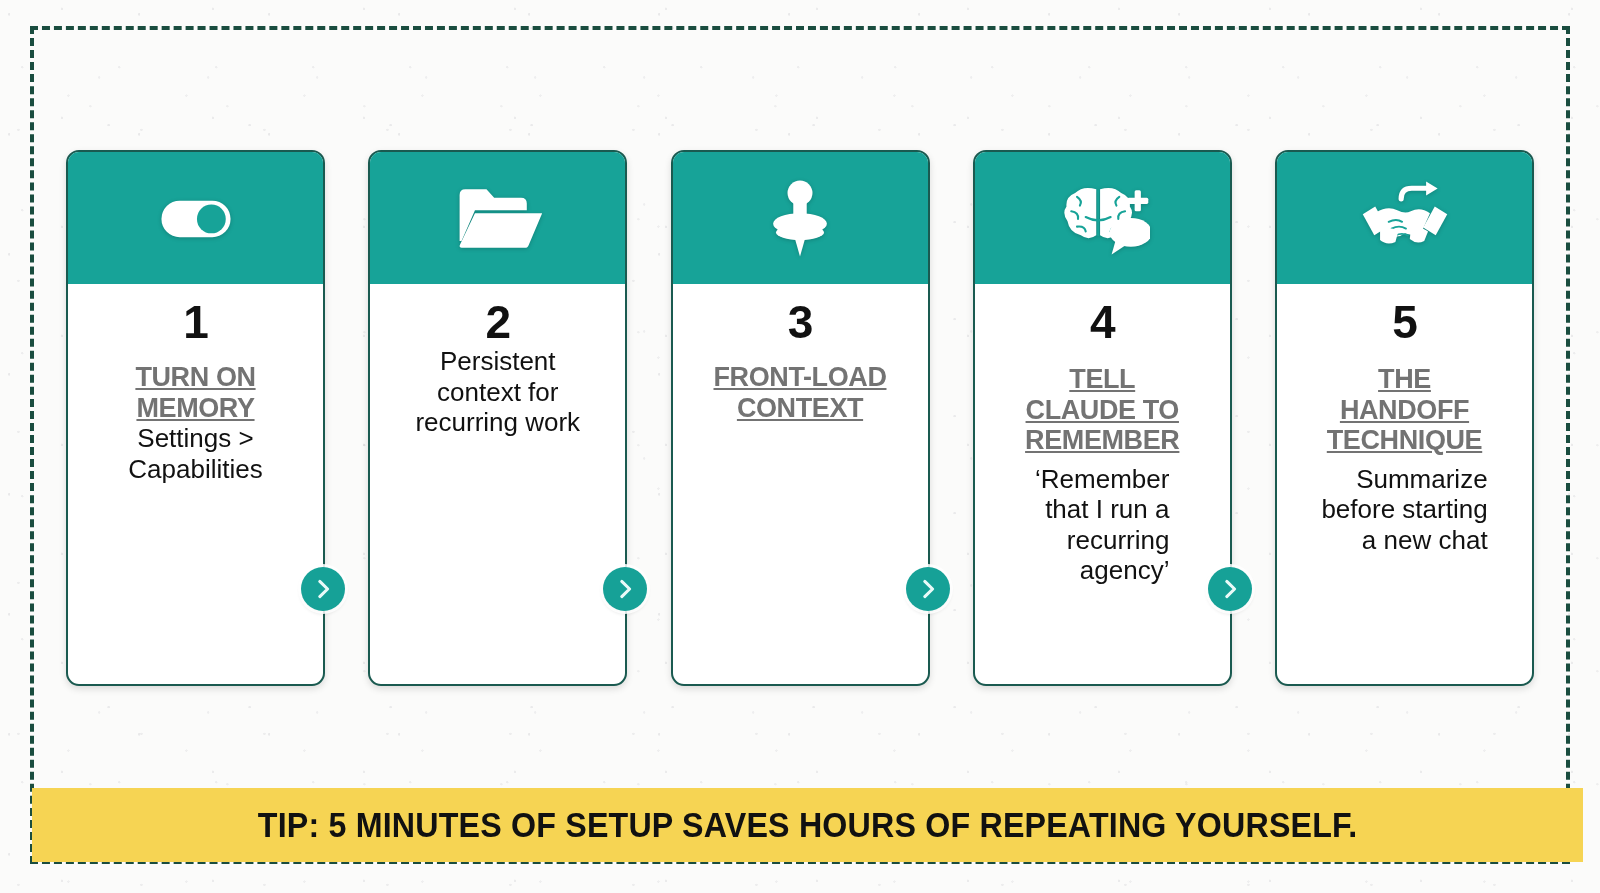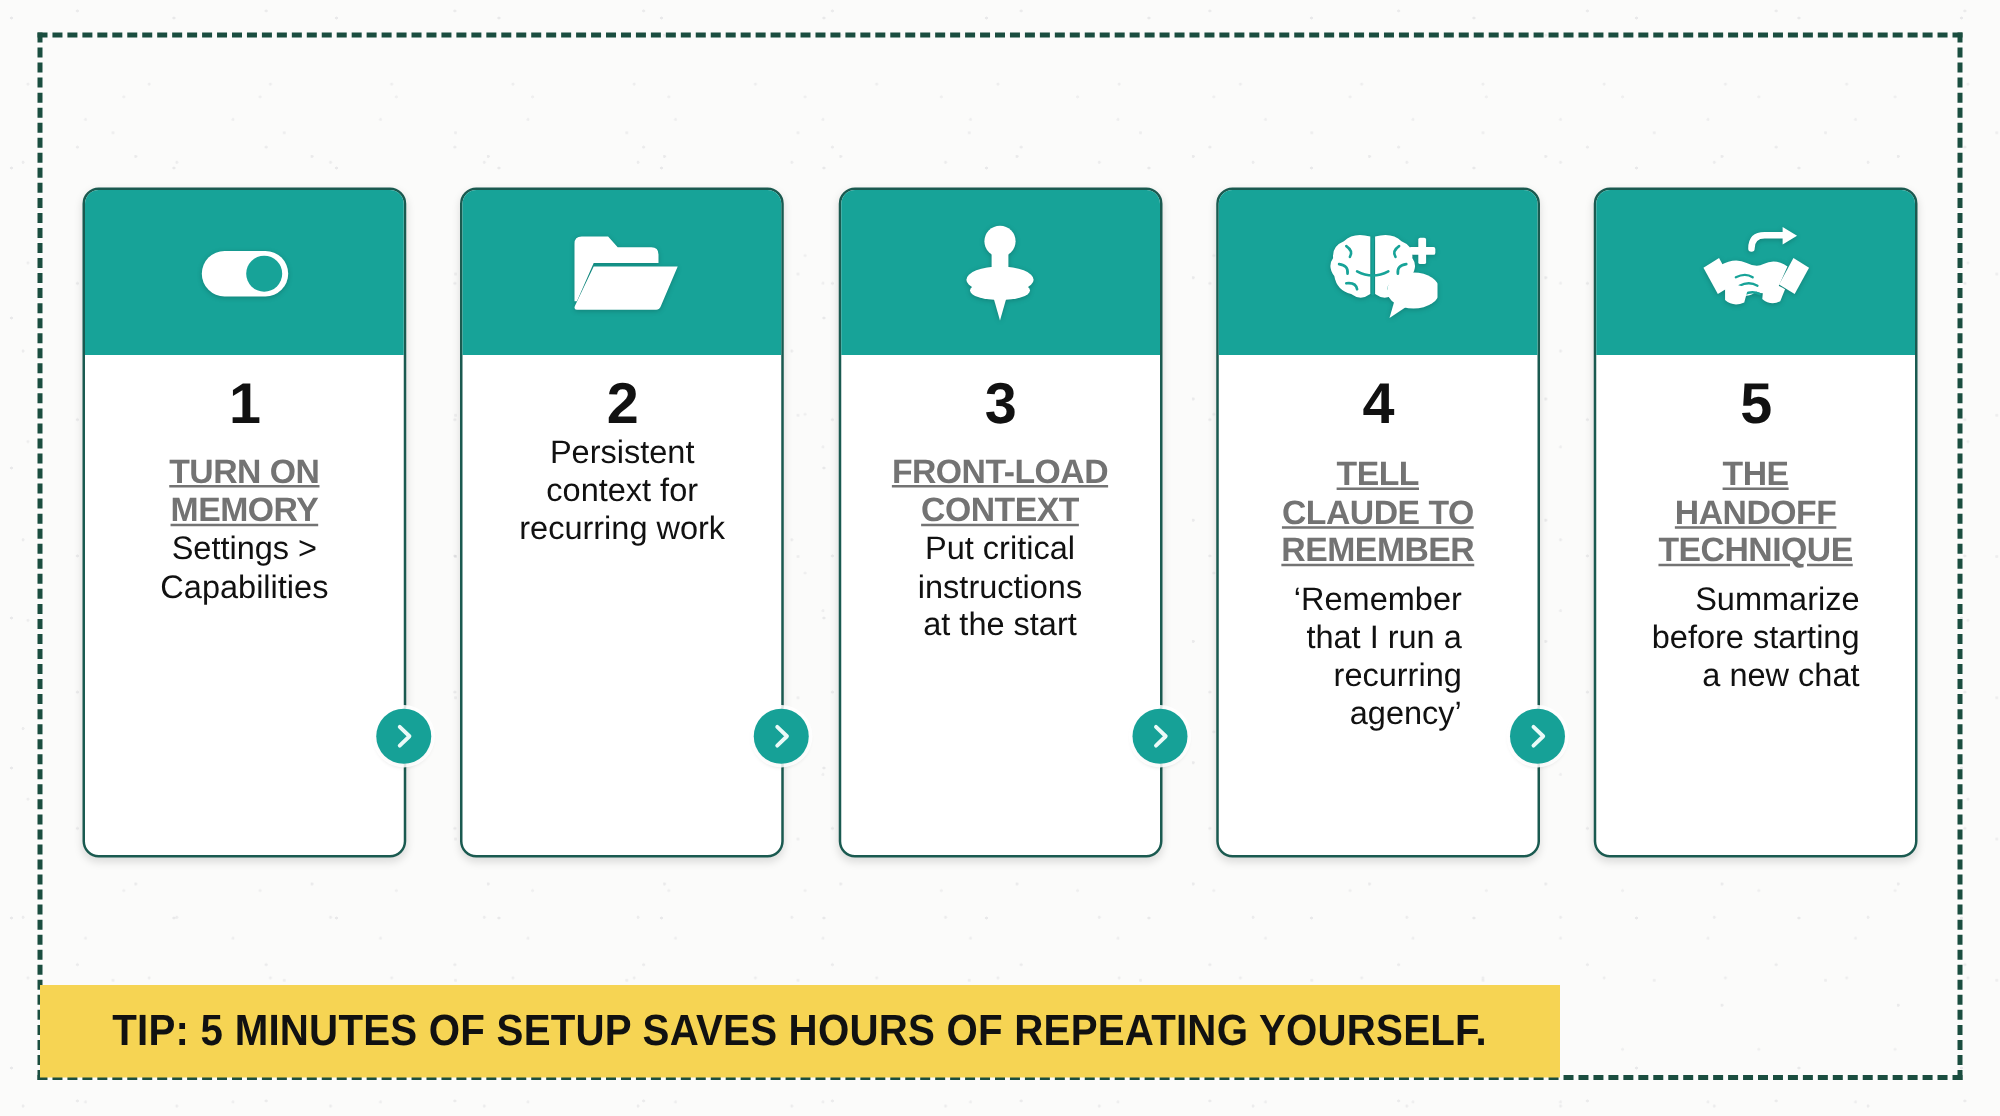--- a/index.html
+++ b/index.html
@@ -128,21 +128,21 @@
     background: #16a197;
     display: flex; align-items: center; justify-content: center;
     box-shadow: 0 0 0 3px rgba(255,255,255,.85), 0 2px 4px rgba(0,0,0,.18);
     z-index: 5;
   }
   .arrow-connector svg { width: 22px; height: 22px; display:block; }
 
   #tip-banner {
     position: absolute;
     left: 32px; top: 788px;
-    width: 1216px; height: 74px;
+    width: 1551px; height: 74px;
     background: #f6d453;
     display: flex;
     align-items: center;
     justify-content: center;
   }
 
   #tip-banner-text {
     font-family: "Liberation Sans Narrow", "Liberation Sans", sans-serif;
     font-size: 35px;
     font-weight: bold;
@@ -225,25 +225,20 @@
           <ellipse cx="50" cy="58" rx="25" ry="8" fill="#ffffff"></ellipse>
           <path d="M44 62 H56 L50 83 Z" fill="#ffffff"></path>
         </svg>
       </span>
     </div>
     <div class="card-body">
       <div class="step-number">3</div>
       <div class="step-title">
         <div>FRONT-LOAD</div>
         <div>CONTEXT</div>
-      </div>
-      <div class="step-desc">
-        <div>Put critical</div>
-        <div>instructions</div>
-        <div>at the start</div>
       </div>
     </div>
     <div class="arrow-connector" style="right:-22px;">
       <span>
         <svg viewBox="0 0 24 24">
             <path d="M8.5 3.8 L17 12 L8.5 20.2" fill="none" stroke="#eafaf8" stroke-width="3.4" stroke-linecap="round" stroke-linejoin="round"></path>
           </svg>
       </span>
     </div>
   </div>

